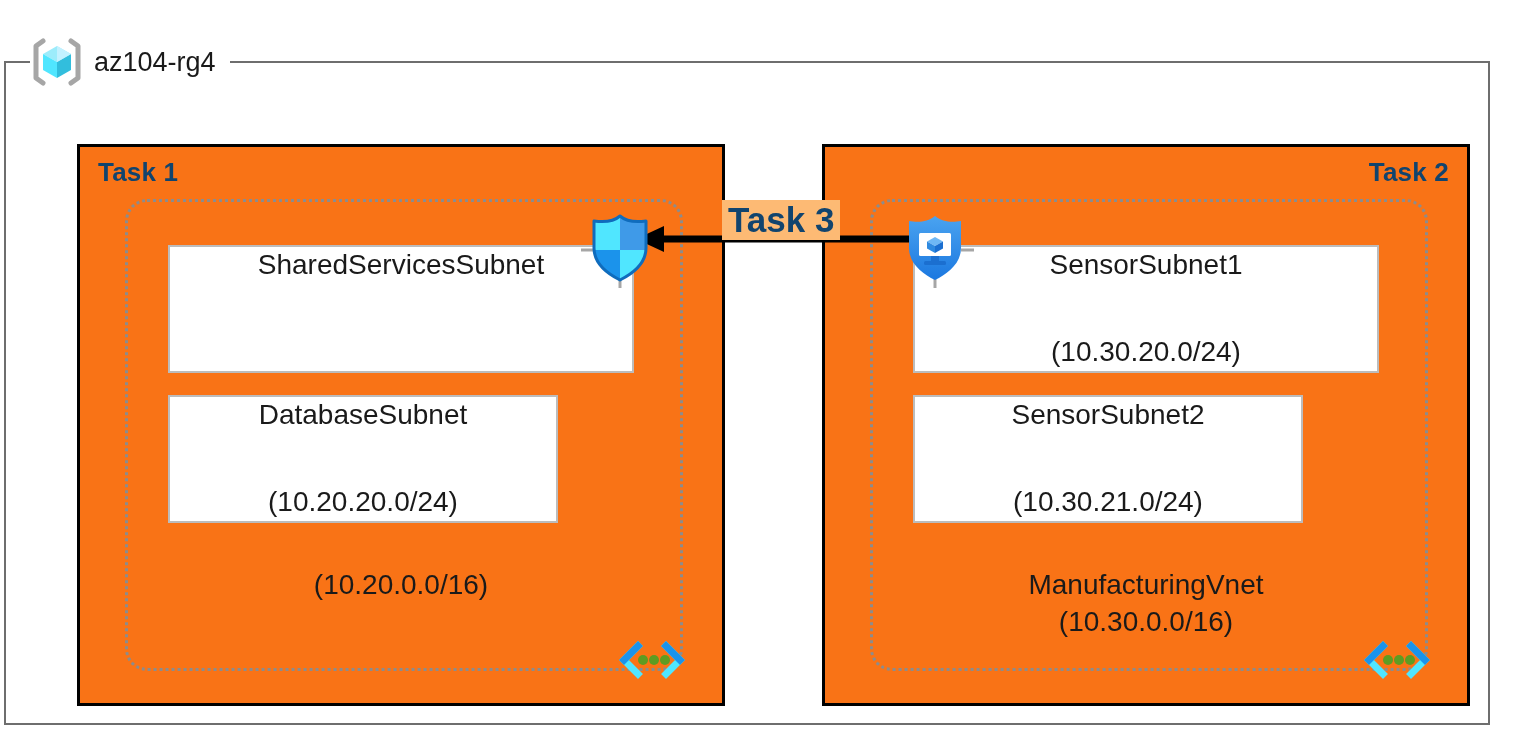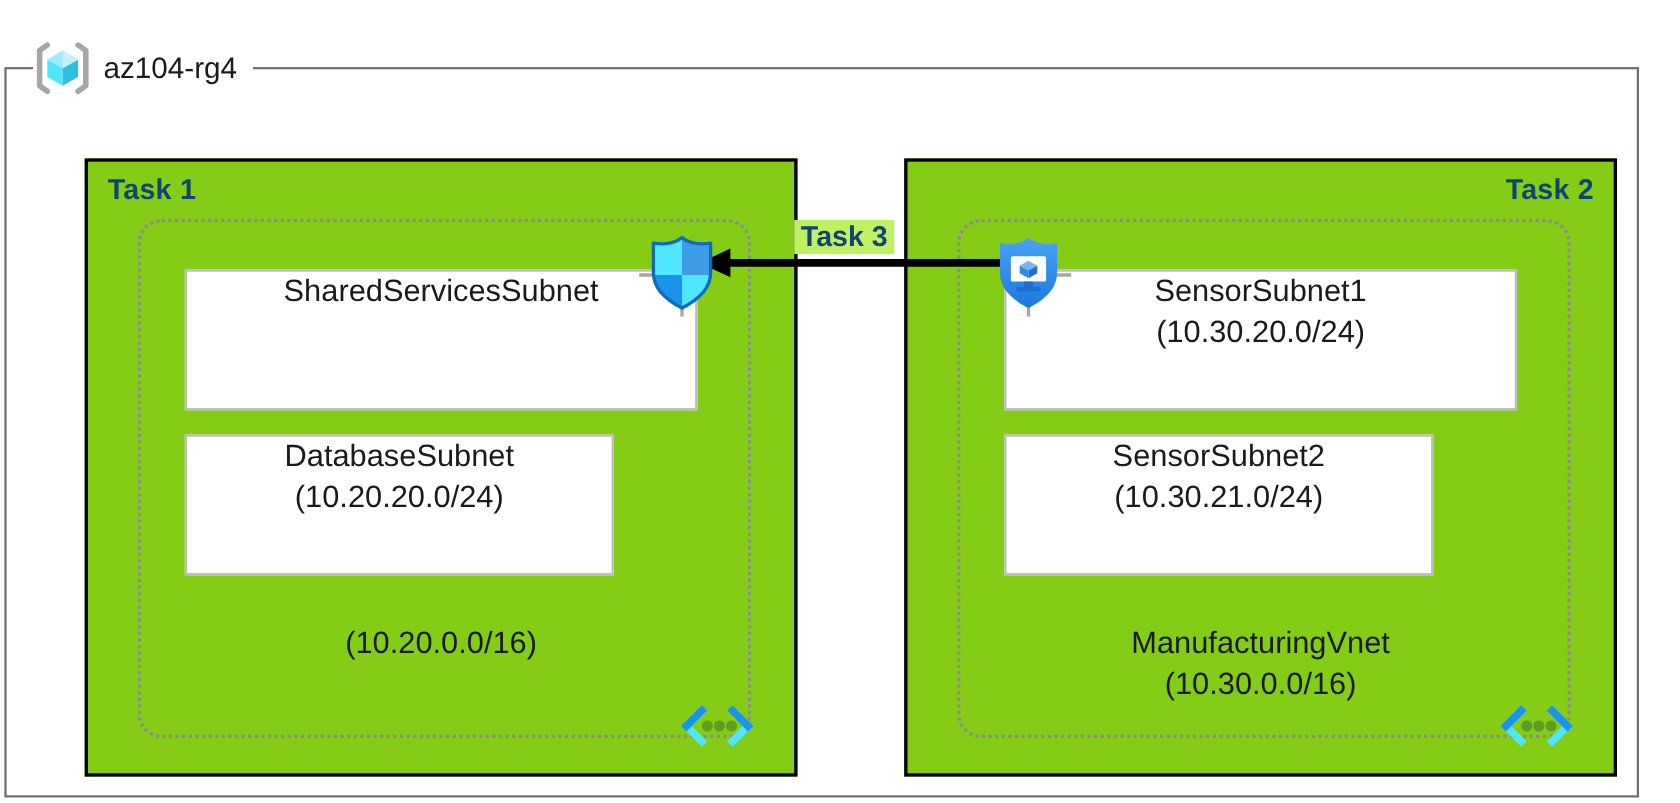--- a/index.html
+++ b/index.html
@@ -50,21 +50,21 @@
   .rg-title-text {
     font-size: 27px;
     color: #1a1a1a;
     white-space: nowrap;
     line-height: 1;
   }
 
   
   .task-panel {
     position: absolute;
-    background: #84cc16;
+    background: #f97316;
     border: 3px solid #000000;
     box-sizing: border-box;
   }
   #task-panel-1 { left: 77px;  top: 116px; width: 648px; height: 562px; }
   #task-panel-2 { left: 822px; top: 116px; width: 648px; height: 562px; }
 
   .task-label {
     position: absolute;
     top: 10px;
     font-size: 26px;
@@ -89,21 +89,21 @@
 
   
   .subnet-box {
     position: absolute;
     background: #ffffff;
     border: 2px solid #bcbcbc;
     box-sizing: border-box;
     display: flex;
     flex-direction: column;
     align-items: center;
-    justify-content: flex-start;
+    justify-content: space-between;
     z-index: 2;
   }
   .subnet-1 { left: 88px; top: 98px;  width: 466px; height: 128px; }
   .subnet-2 { left: 88px; top: 248px; width: 390px; height: 128px; }
 
   .subnet-name,
   .subnet-cidr,
   .vnet-name,
   .vnet-cidr {
     font-size: 28px;
@@ -149,24 +149,24 @@
     left: 630px;
     top: 190px;
     width: 290px;
     height: 40px;
     z-index: 5;
   }
   .task3-label {
     position: absolute;
     left: 722px;
     top: 172px;
-    font-size: 26px;
+    font-size: 35px;
     font-weight: bold;
     color: #11446e;
-    background: #bef264;
+    background: #fdba74;
     padding: 0 6px;
     z-index: 7;
     white-space: nowrap;
   }
 </style>
 </head>
 <body>
 
 <div id="canvas">
 

